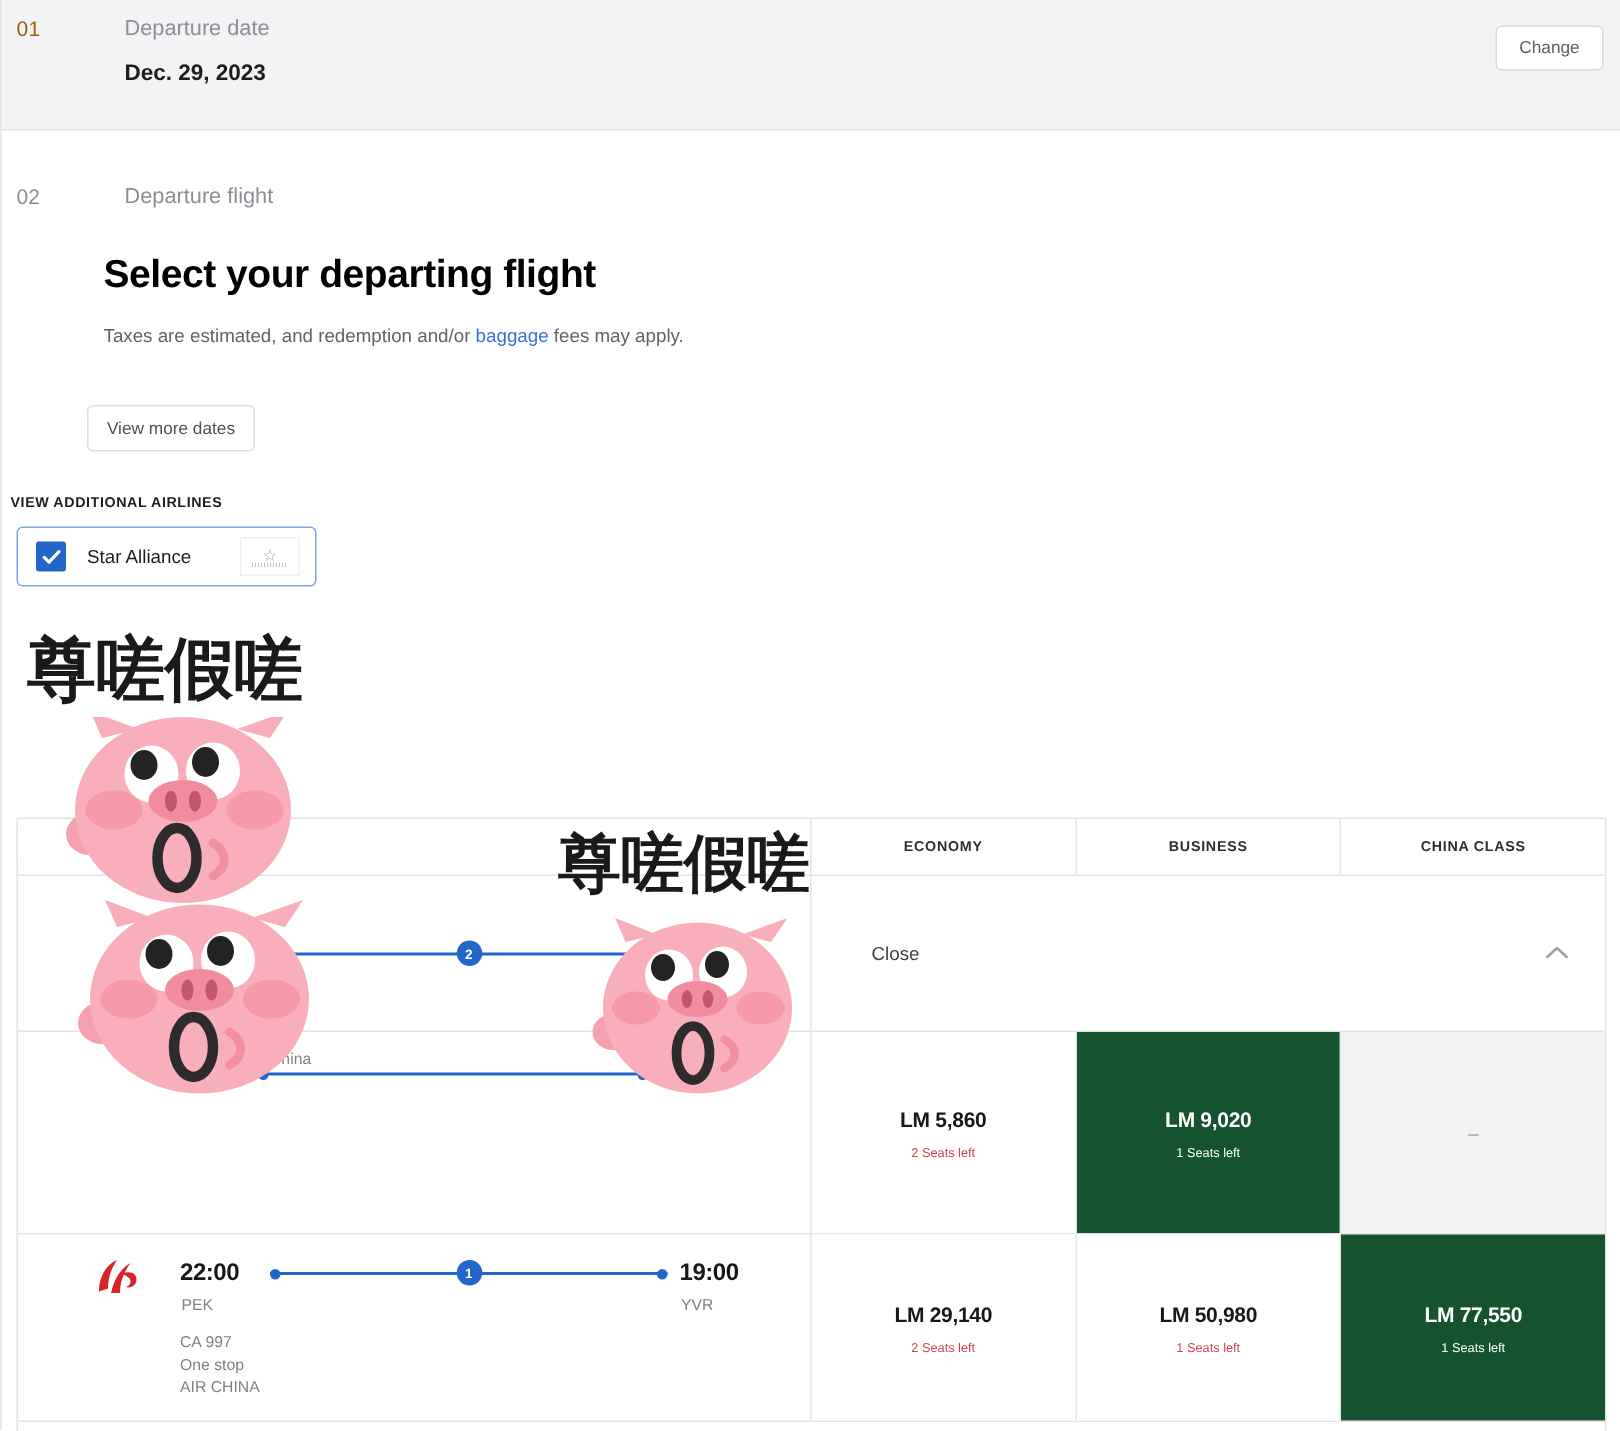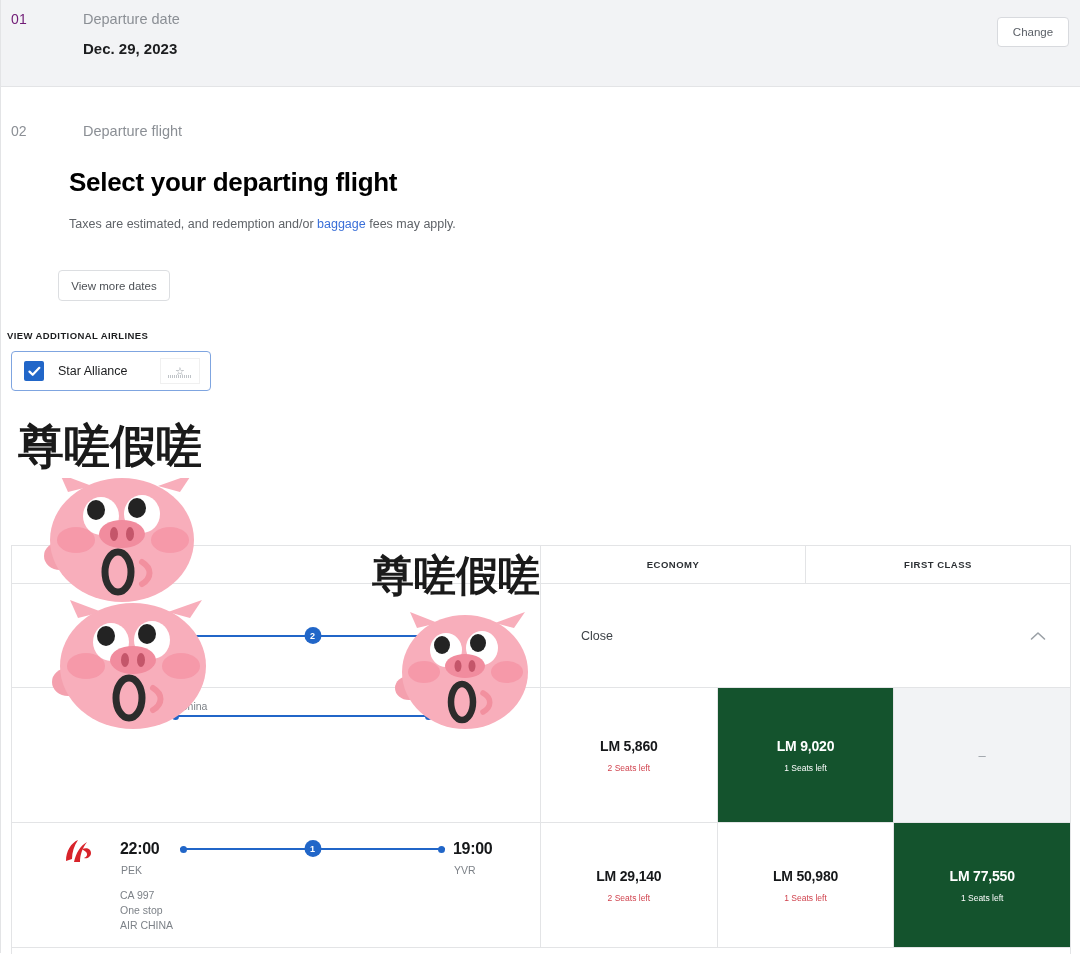--- a/index.html
+++ b/index.html
@@ -14,21 +14,21 @@
   
   .step-band {
     position: relative;
     height: 87px;
     background: #f2f3f5;
     border-bottom: 1px solid #e3e4e6;
     border-left: 1px solid #e3e4e6;
   }
   .step-num {
     position: absolute; left: 10px; top: 11px;
-    font-size: 14px; color: #701a75; letter-spacing: .2px;
+    font-size: 14px; color: #a16207; letter-spacing: .2px;
   }
   .step-label {
     position: absolute; left: 82px; top: 11px;
     font-size: 14.5px; color: #8b8f95;
   }
   .step-value {
     position: absolute; left: 82px; top: 40px;
     font-size: 15px; font-weight: 700; color: #1c1d1f;
   }
   .change-btn {
@@ -228,21 +228,22 @@
         <span>Sort by</span>
         <span class="caret"></span>
       </div>
     </div>
 
     <div class="results">
 
       <div class="thead">
         <div class="th-spacer"></div>
         <div class="th">ECONOMY</div>
-        <div class="th">FIRST CLASS</div>
+        <div class="th">BUSINESS</div>
+        <div class="th">CHINA CLASS</div>
       </div>
 
       <div class="trow row1">
         <div class="flight-cell">
           <div class="line-wrap" style="left:168px; top:46px; width:265px;">
             <div class="line"></div>
             <div class="dot" style="left:0"></div>
             <div class="dot" style="right:0"></div>
             <div class="stopbadge">2</div>
           </div>

